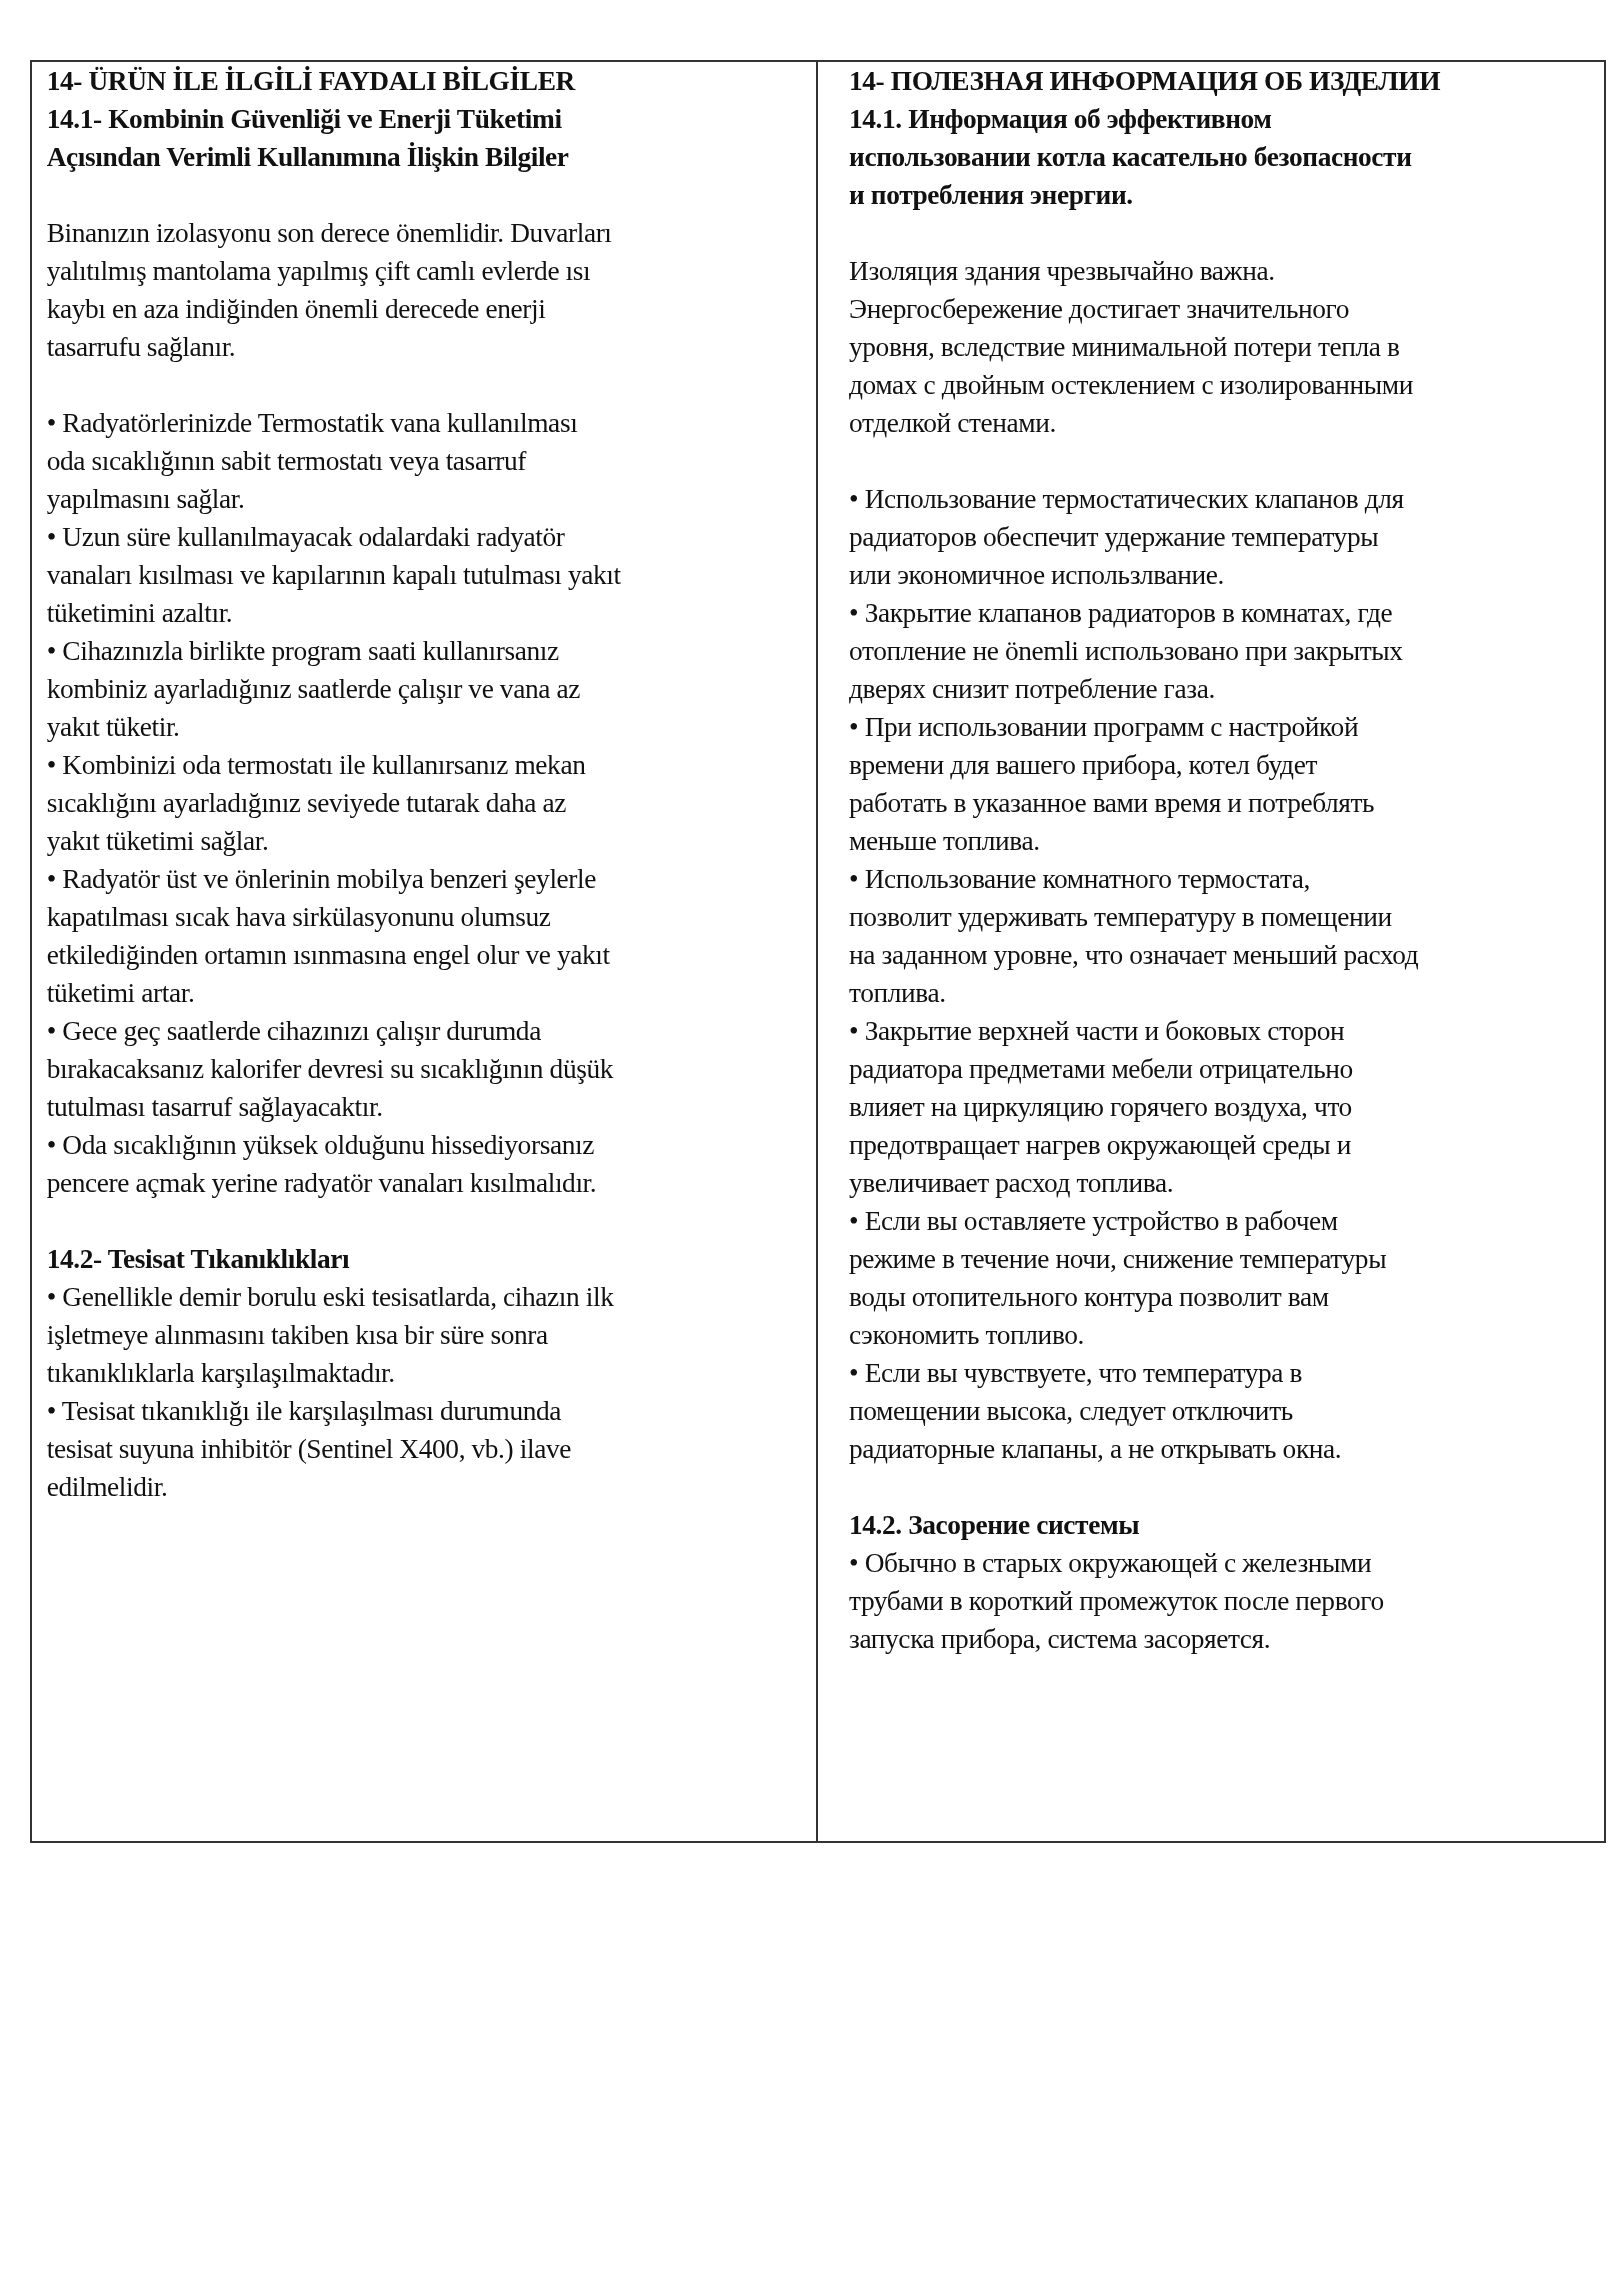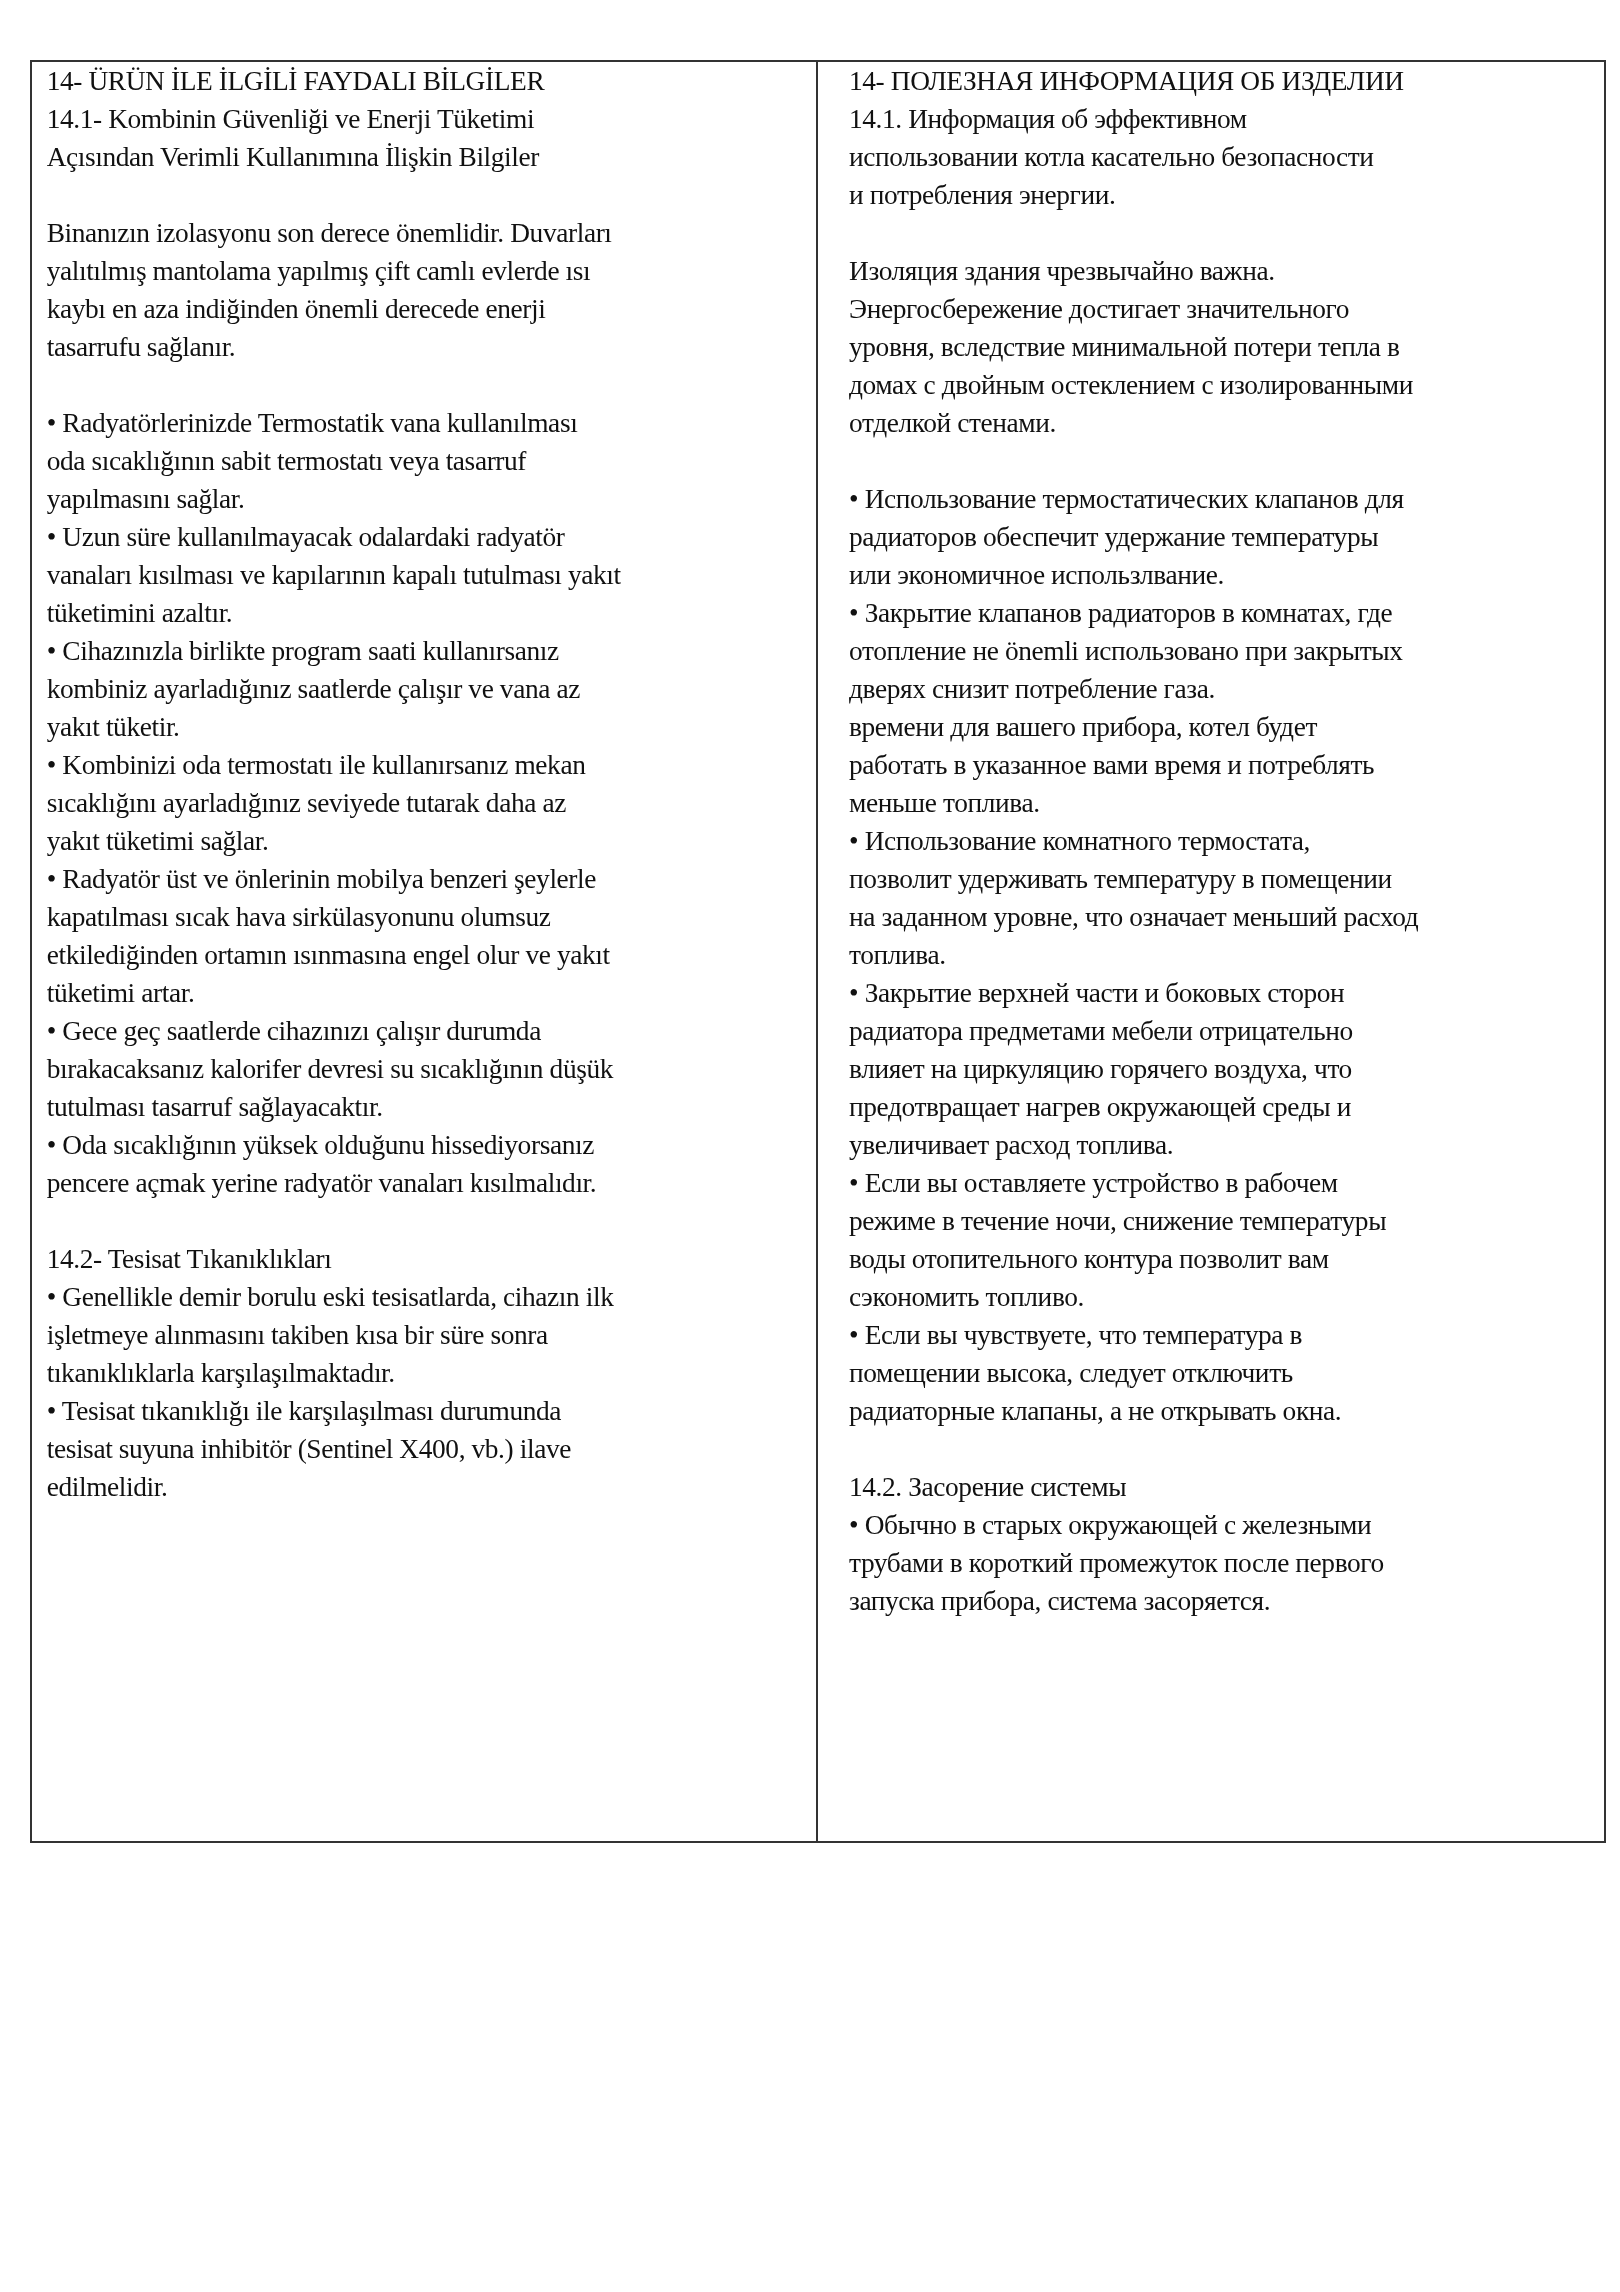--- a/index.html
+++ b/index.html
@@ -41,21 +41,21 @@
   }
   .line {
     display: block;
     font-size: 27.4px;
     line-height: 38px;
     height: 38px;
     white-space: nowrap;
     letter-spacing: -0.4px;
   }
   .line.bold {
-    font-weight: normal;
+    font-weight: bold;
   }
   .line.blank {
     height: 38px;
   }
   .block {
     display: block;
   }
 </style>
 </head>
 <body>
@@ -159,20 +159,21 @@
         <span class="line">•  Использование термостатических клапанов для</span>
         <span class="line">радиаторов обеспечит удержание температуры</span>
         <span class="line">или экономичное использлвание.</span>
       </div>
       <div class="block">
         <span class="line">•   Закрытие клапанов радиаторов в комнатах, где</span>
         <span class="line">отопление не önemli использовано при закрытых</span>
         <span class="line">дверях снизит потребление газа.</span>
       </div>
       <div class="block">
+        <span class="line">•  При использовании программ с настройкой</span>
         <span class="line">времени для вашего прибора, котел будет</span>
         <span class="line">работать в указанное вами время и потреблять</span>
         <span class="line">меньше топлива.</span>
       </div>
       <div class="block">
         <span class="line">•  Использование комнатного термостата,</span>
         <span class="line">позволит удерживать температуру в помещении</span>
         <span class="line">на заданном уровне, что означает меньший расход</span>
         <span class="line">топлива.</span>
       </div>

